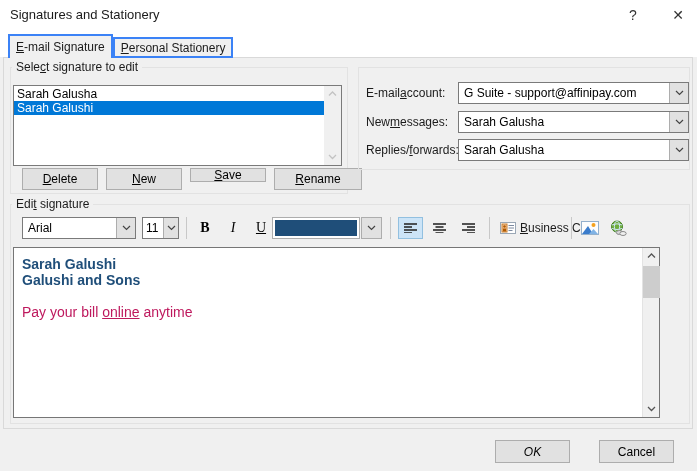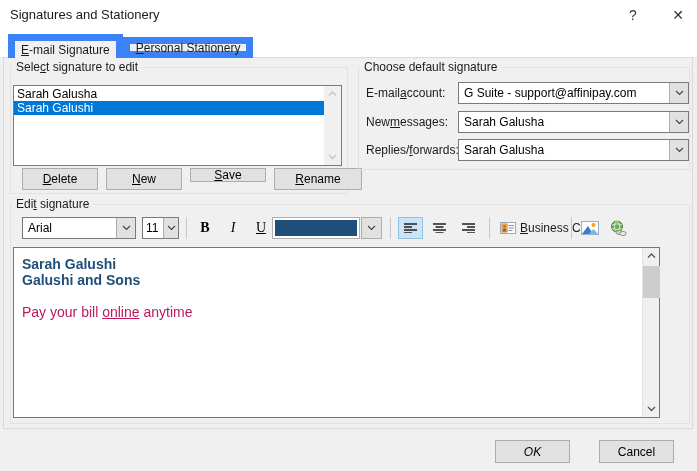--- a/index.html
+++ b/index.html
@@ -10,21 +10,21 @@
     font-size:12px;color:#1b1b1b;
   }
   .abs{position:absolute;}
   
   .titlebar{left:0;top:0;width:697px;height:57px;background:#ffffff;}
   .title{left:10px;top:7px;font-size:13px;color:#1a1a1a;}
   .caption-btn{top:4px;width:30px;height:22px;display:flex;align-items:center;justify-content:center;
     font-size:14px;color:#333;cursor:default;}
   
   .tabstrip{left:8px;top:34px;display:flex;align-items:flex-end;height:24px;z-index:3;}
-  .tab{border:7px solid #3b82f6;background:#f0f0f0;padding:0 6px;display:flex;
+  .tab{border:2px solid #3b82f6;background:#f0f0f0;padding:0 6px;display:flex;
     align-items:center;height:21px;white-space:nowrap;}
   .tab.active{height:24px;border-bottom:none;background:#f0f0f0;position:relative;z-index:4;}
   
   .panel{left:3px;top:57px;width:690px;height:372px;background:#f0f0f0;border:1px solid #d9d9d9;}
   
   .group{border:1px solid #e2e2e2;background:transparent;}
   .group-label{background:#f0f0f0;padding:0 4px;white-space:nowrap;z-index:2;}
   
   .listbox{left:13px;top:85px;width:329px;height:81px;background:#fff;border:1px solid #7a7a7a;display:flex;}
   .list-items{flex:1;padding-top:1px;}
@@ -112,21 +112,20 @@
     <span><u>N</u>ew</span>
   </div>
   <div class="abs btn" style="left:190px;top:168px;width:76px;height:14px;">
     <span><u>S</u>ave</span>
   </div>
   <div class="abs btn" style="left:274px;top:168px;width:88px;height:22px;">
     <span><u>R</u>ename</span>
   </div>
 
   <div class="abs group" style="left:358px;top:67px;width:332px;height:103px;"></div>
-  <div class="abs group-label" style="left:360px;top:60px;">Choose default signature</div>
 
   <div class="abs label-line" style="left:366px;top:85px;height:16px;">E-mail <u>a</u>ccount:</div>
   <div class="abs combo" style="left:458px;top:82px;width:231px;height:22px;">
     <div class="combo-val">G Suite - support@affinipay.com</div>
     <div class="combo-dd">
       <svg width="9" height="6">
           <polyline points="1,1 4.5,4.5 8,1" fill="none" stroke="#444" stroke-width="1.2"></polyline>
         </svg>
     </div>
   </div>

